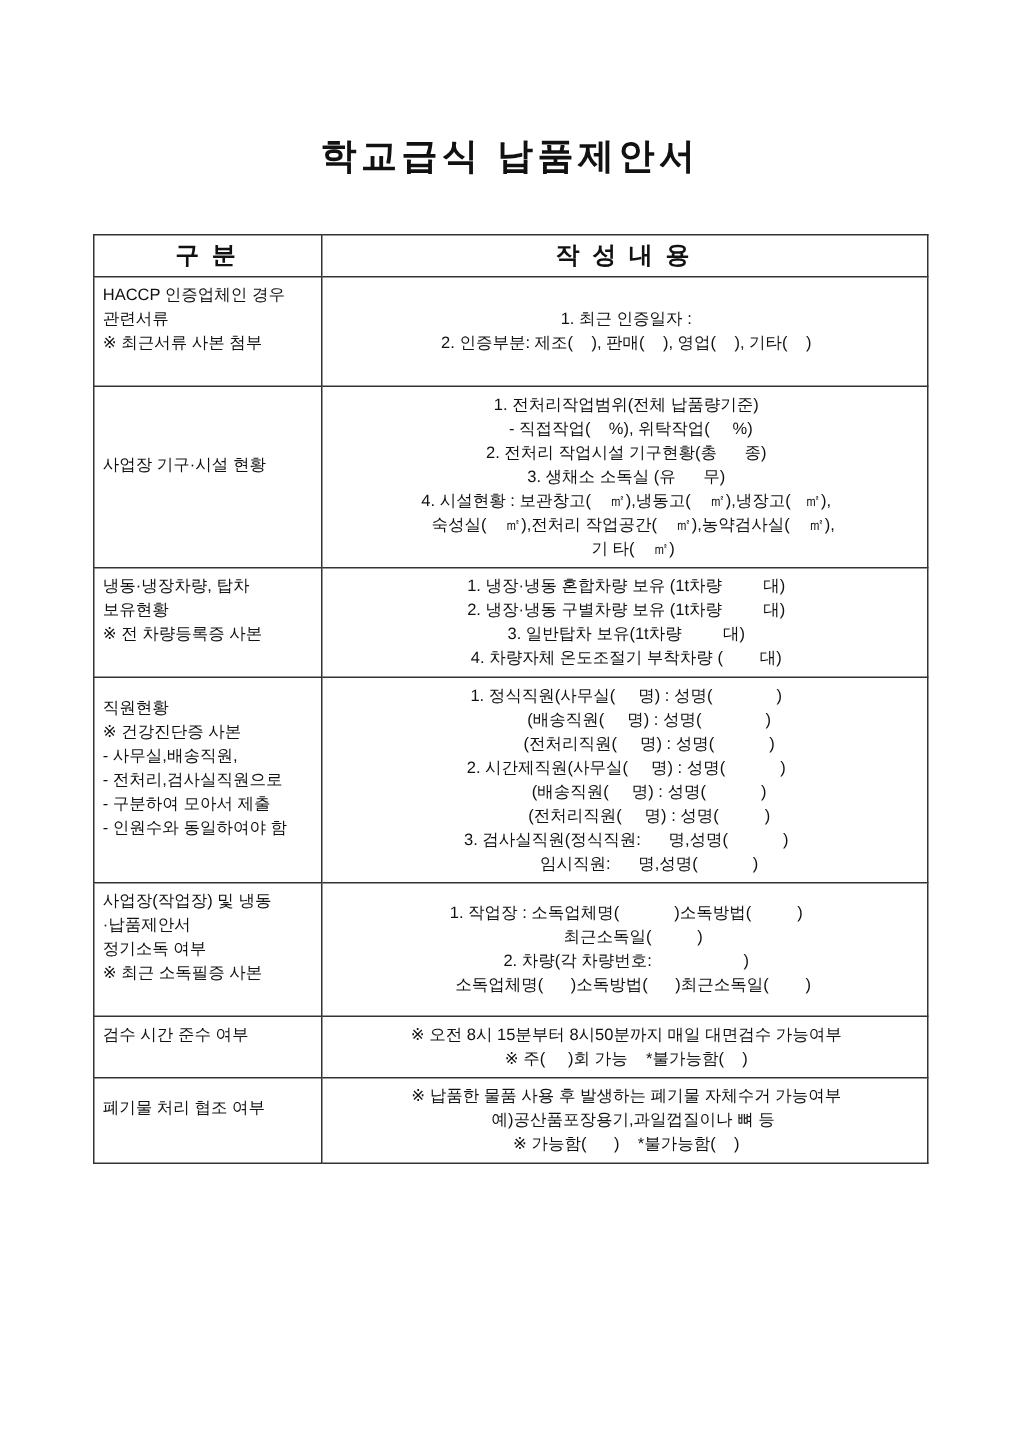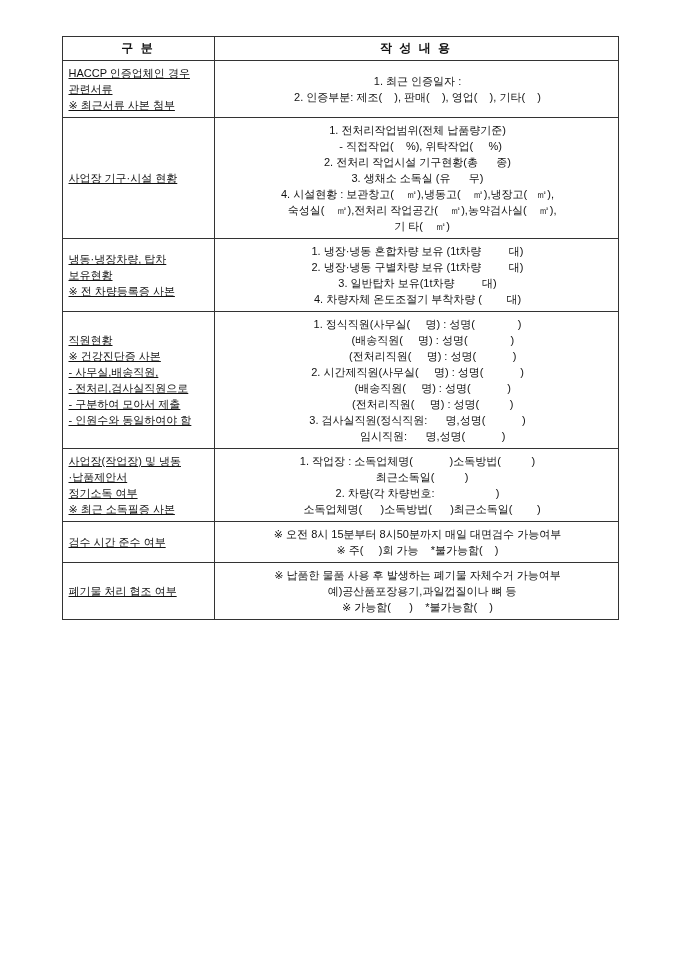--- a/index.html
+++ b/index.html
@@ -25,49 +25,49 @@
   table.form {
     border-collapse: collapse;
     table-layout: fixed;
     width: 556px;
     margin: 36px auto 0 auto;
   }
   .form th, .form td {
     border: 1px solid #333333;
   }
   .form th {
-    font-size: 12px;
+    font-size: 16px;
     font-weight: bold;
     text-align: center;
     padding: 3px 0;
     letter-spacing: 2px;
   }
   .col-cat { width: 152px; }
   .col-content { width: 404px; }
   .cat-cell {
-    padding: 4px 4px 4px 6px;
+    padding: 4px 4px 20px 6px;
     font-size: 11px;
     vertical-align: middle;
-    text-decoration: underline;
   }
   .content-cell {
     padding: 4px 4px 4px 7px;
     font-size: 11px;
     vertical-align: middle;
     text-align: center;
   }
   .line {
     white-space: pre-wrap;
     line-height: 16px;
   }
 </style>
 </head>
 <body>
 
 <div class="page">
+  <div class="doc-title">학교급식 납품제안서</div>
 
   <table class="form">
     <colgroup>
       <col class="col-cat">
       <col class="col-content">
     </colgroup>
     <thead>
       <tr>
         <th>구      분</th>
         <th>작 성 내 용</th>

